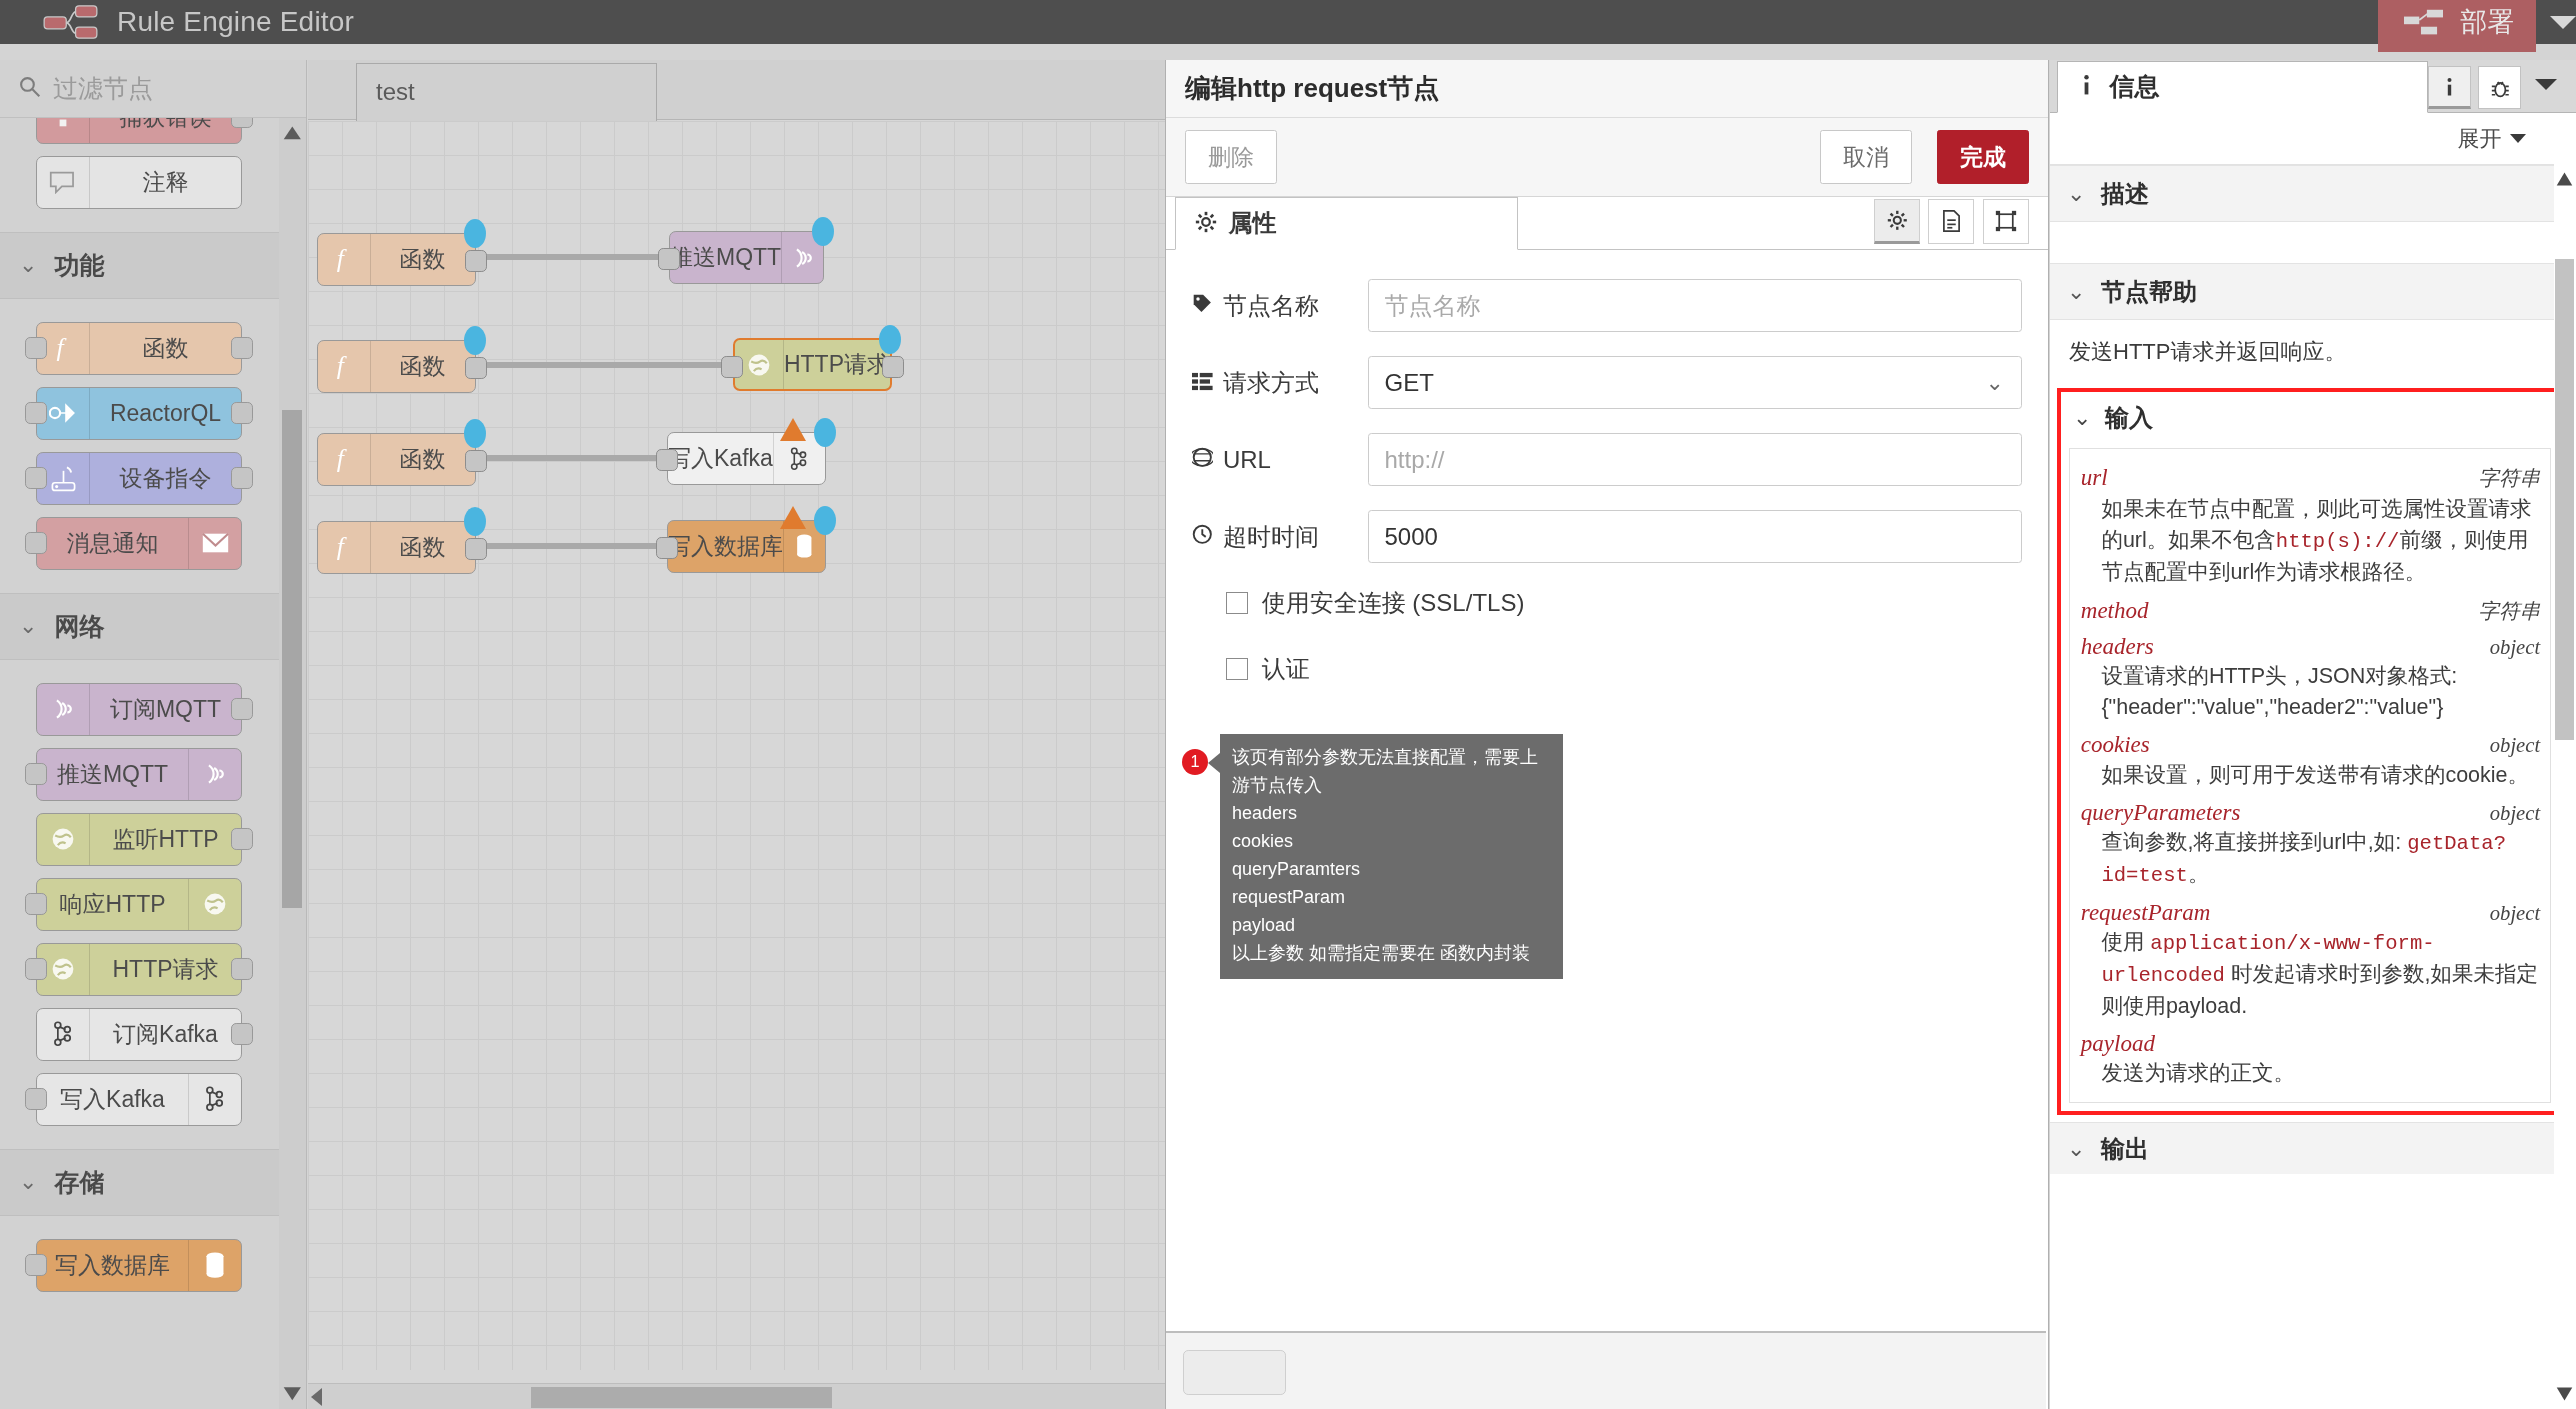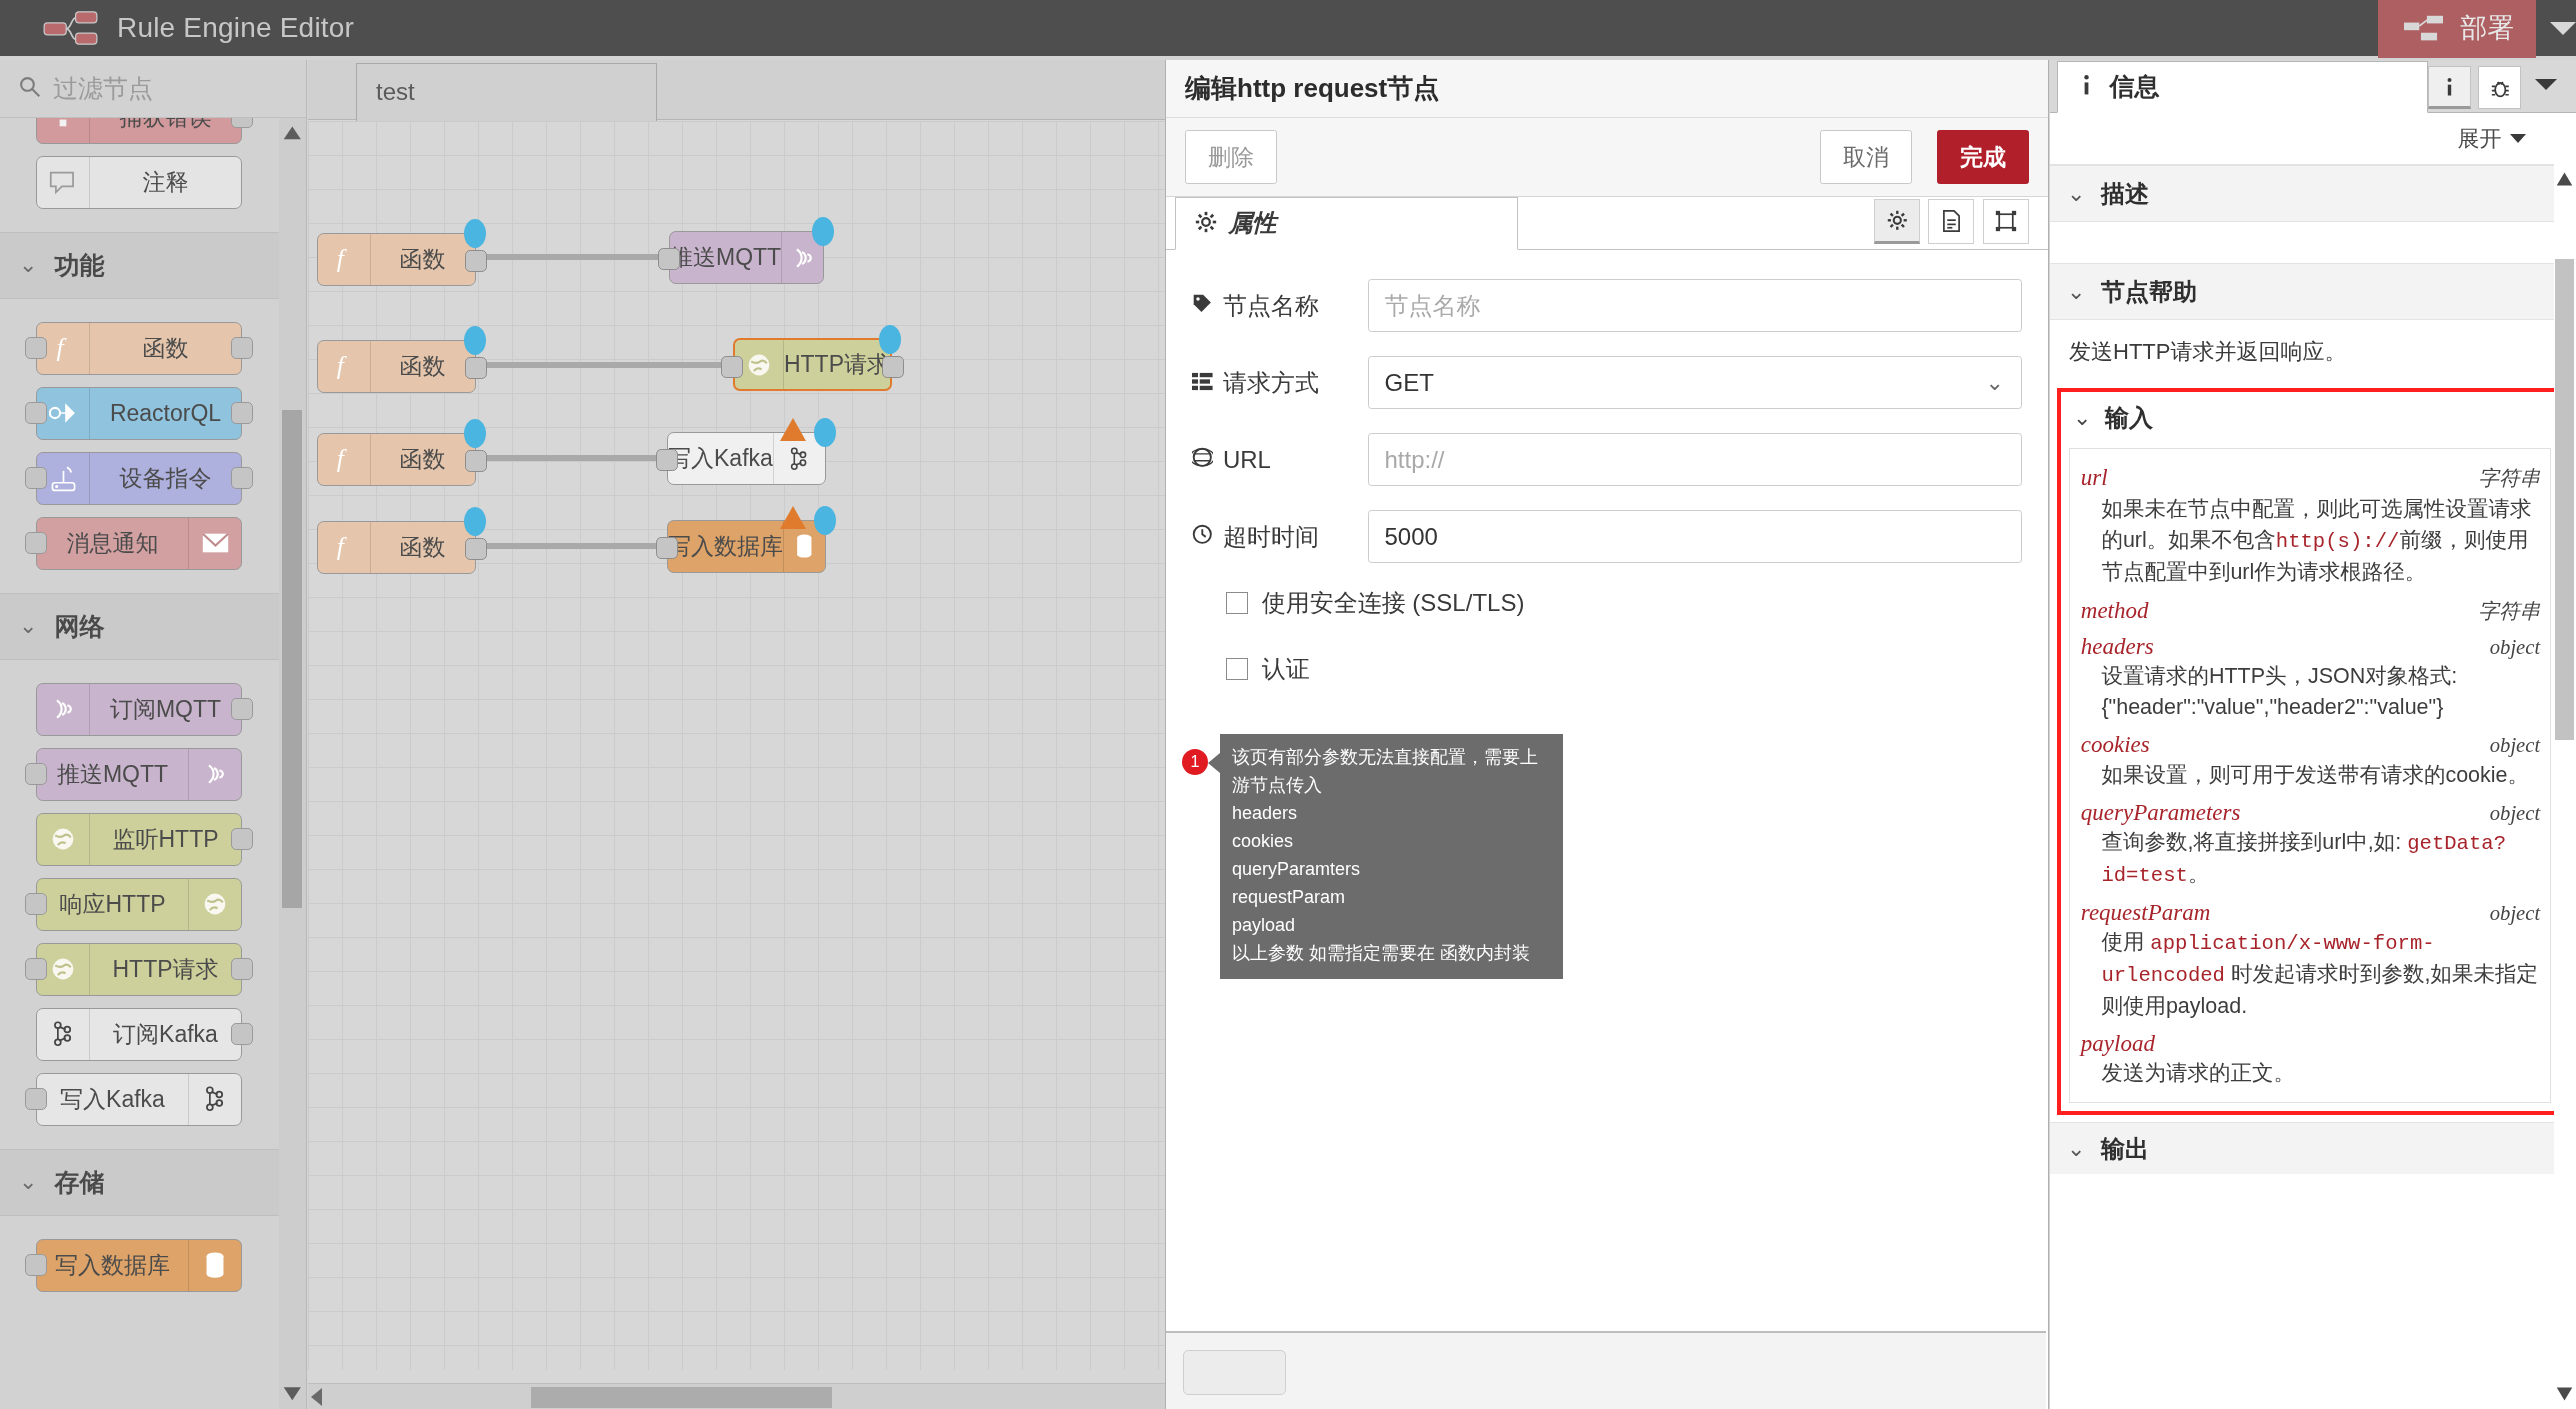--- a/index.html
+++ b/index.html
@@ -4,21 +4,21 @@
 <style>
   * { box-sizing: border-box; margin: 0; padding: 0; }
   html, body {
     width: 2576px; height: 1410px;
     font-family: "Liberation Sans", sans-serif;
     background: #d4d4d4; overflow: hidden;
   }
 
   
   #header {
-    position: absolute; left: 0; top: 0; width: 2576px; height: 56px;
+    position: absolute; left: 0; top: 0; width: 2576px; height: 44px;
     background: #4e4e4e; display: flex; align-items: center;
   }
   #brand { display: flex; align-items: center; padding-left: 43px; gap: 19px; }
   #brand-logo { width: 55px; height: 34px; }
   #brand-title {
     color: #c7c7c7; font-size: 28px; font-weight: 400; letter-spacing: 0.2px;
   }
   #header-right { margin-left: auto; display: flex; align-items: center; height: 60px; }
   #deploy-btn {
     background: #ad5f62; height: 60px; display: flex; align-items: center;
@@ -184,21 +184,21 @@
     background: #b11f2a; border-color: #b11f2a; color: #fff; font-weight: bold;
   }
   #ep-tabs {
     position: relative; height: 53px; background: #fff;
     border-bottom: 0.9px solid #c3c3c3; display: flex; align-items: flex-end;
   }
   #tab-props {
     margin-left: 8.6px; width: 343px; height: 53px; border: 0.9px solid #c3c3c3;
     border-bottom: 0.9px solid #fff; background: #fff; display: flex;
     align-items: center; gap: 12px; padding-left: 19px; cursor: pointer;
-    position: relative; top: 0.9px; font-style: italic;
+    position: relative; top: 0.9px;
   }
   #tab-props .tlabel { font-size: 24px; font-weight: bold; color: #3a3a3a; }
   #ep-tabicons {
     margin-left: auto; display: flex; gap: 8.6px; padding-right: 19px; padding-bottom: 5.2px;
   }
   .ep-ticon {
     width: 46px; height: 45px; border: 0.9px solid #cfcfcf; background: #fff;
     display: flex; align-items: center; justify-content: center; cursor: pointer;
   }
   .ep-ticon.active { background: #ececec; border-bottom: 3.4px solid #9a9a9a; }

